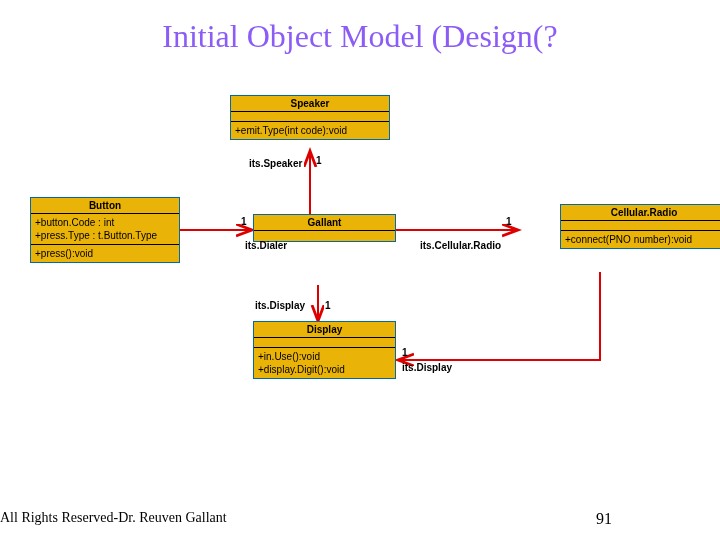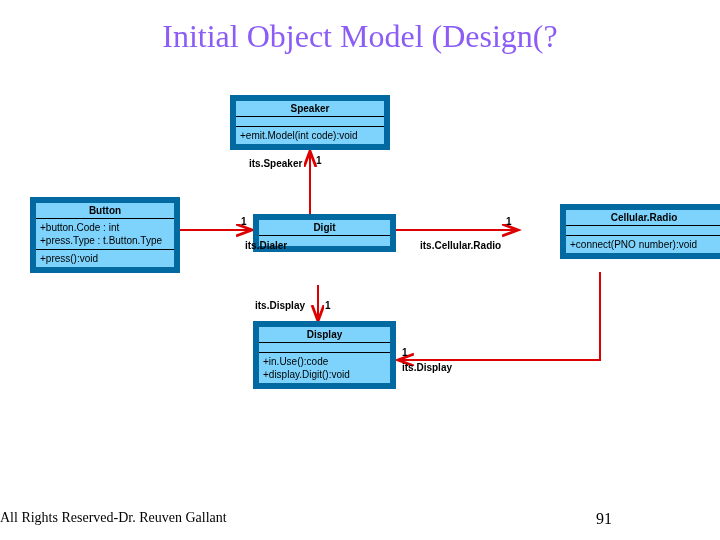--- a/index.html
+++ b/index.html
@@ -22,22 +22,22 @@
     font-size: 32px;
     color: #8b5cf6;
   }
   .stage {
     position: absolute;
     left: 0; top: 0;
     width: 720px; height: 540px;
   }
   .uml {
     position: absolute;
-    border: 6px solid #0369a1;
-    background: #7dd3fc;
+    border: 1px solid #0369a1;
+    background: #eab308;
     font-size: 10px;
     color: #000;
   }
   .uml .name {
     text-align: center;
     font-weight: bold;
     padding: 2px 4px;
     border-bottom: 1px solid #000;
   }
   .uml .sect {
@@ -95,48 +95,48 @@
     <line x1="396" y1="230" x2="518" y2="230" stroke="#d00" stroke-width="2" marker-end="url(#arr)"></line>
 
     <line x1="318" y1="285" x2="318" y2="321" stroke="#d00" stroke-width="2" marker-end="url(#arr)"></line>
 
     <polyline points="600,272 600,360 398,360" fill="none" stroke="#d00" stroke-width="2" marker-end="url(#arr)"></polyline>
   </svg>
 
   <div class="uml" style="left:230px; top:95px; width:160px;">
     <div class="name">Speaker</div>
     <div class="sect"></div>
-    <div class="sect">+emit.Model(int code):void</div>
+    <div class="sect">+emit.Type(int code):void</div>
   </div>
 
   <div class="uml" style="left:30px; top:197px; width:150px;">
     <div class="name">Button</div>
     <div class="sect">
       <div>+button.Code : int</div>
       <div>+press.Type : t.Button.Type</div>
     </div>
     <div class="sect">+press():void</div>
   </div>
 
   <div class="uml" style="left:253px; top:214px; width:143px;">
-    <div class="name">Digit</div>
+    <div class="name">Gallant</div>
     <div class="sect"></div>
   </div>
 
   <div class="uml" style="left:519px; top:204px; width:168px;margin-left:41px;">
     <div class="name">Cellular.Radio</div>
     <div class="sect"></div>
     <div class="sect">+connect(PNO number):void</div>
   </div>
 
   <div class="uml" style="left:253px; top:321px; width:143px;">
     <div class="name">Display</div>
     <div class="sect"></div>
     <div class="sect">
-      <div>+in.Use():code</div>
+      <div>+in.Use():void</div>
       <div>+display.Digit():void</div>
     </div>
   </div>
 
   <div class="lbl" style="left:249px; top:158px;">its.Speaker</div>
   <div class="lbl" style="left:316px; top:155px;">1</div>
 
   <div class="lbl" style="left:241px; top:216px;">1</div>
   <div class="lbl" style="left:205px; top:240px;padding-left:40px;">its.Dialer</div>
 

